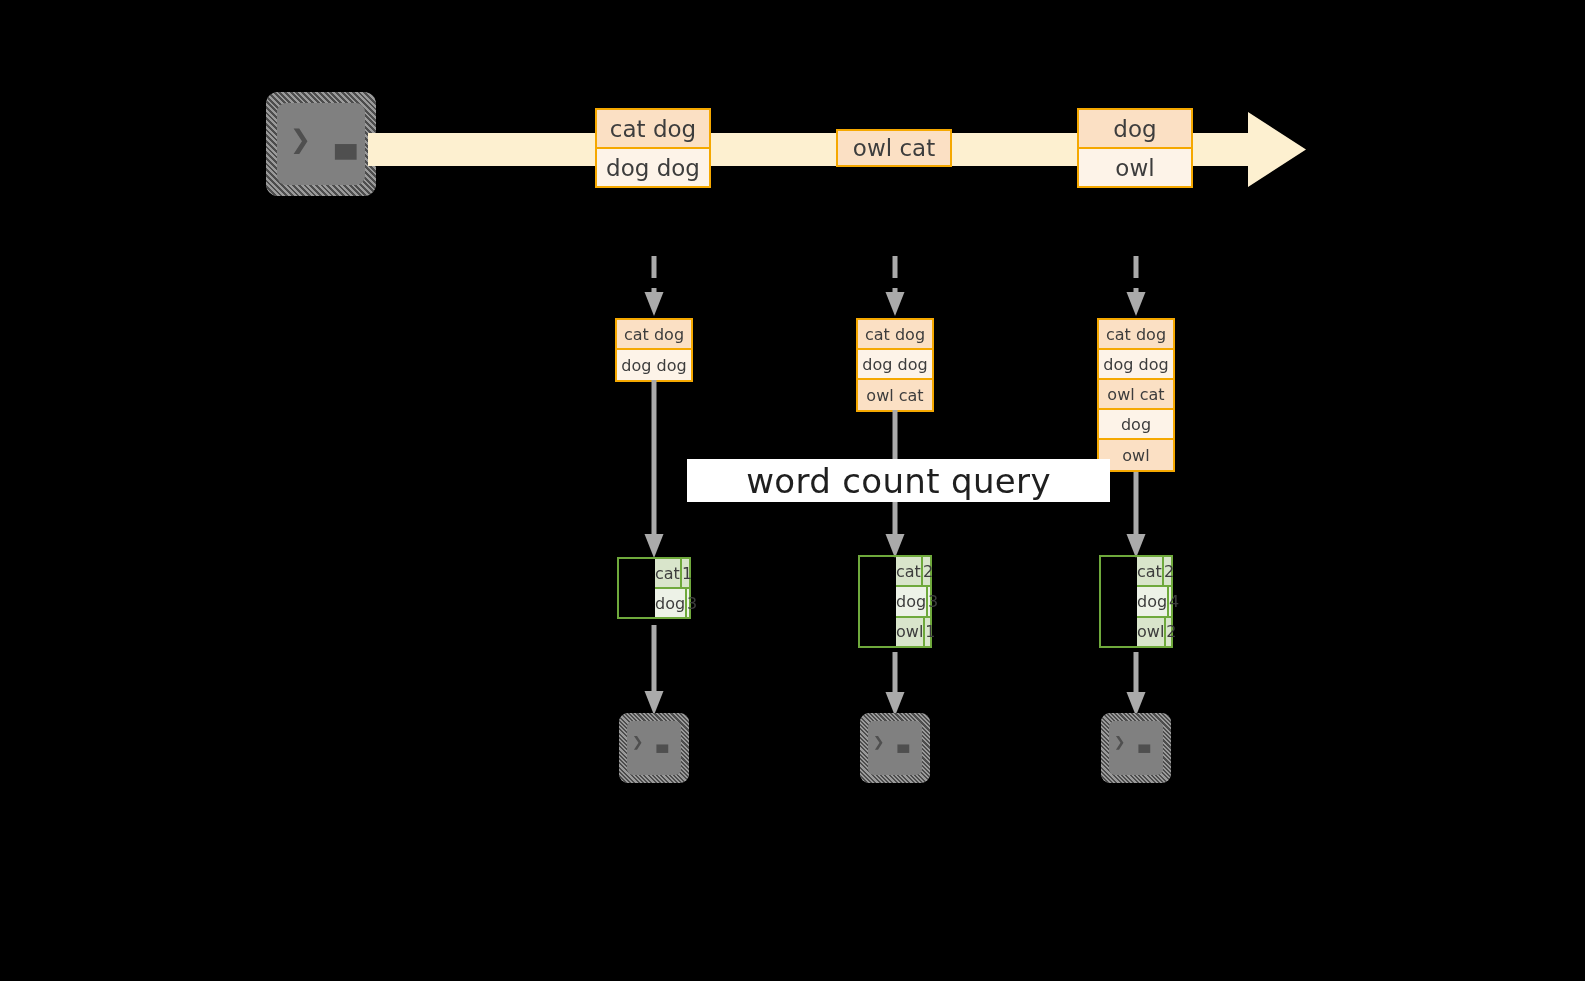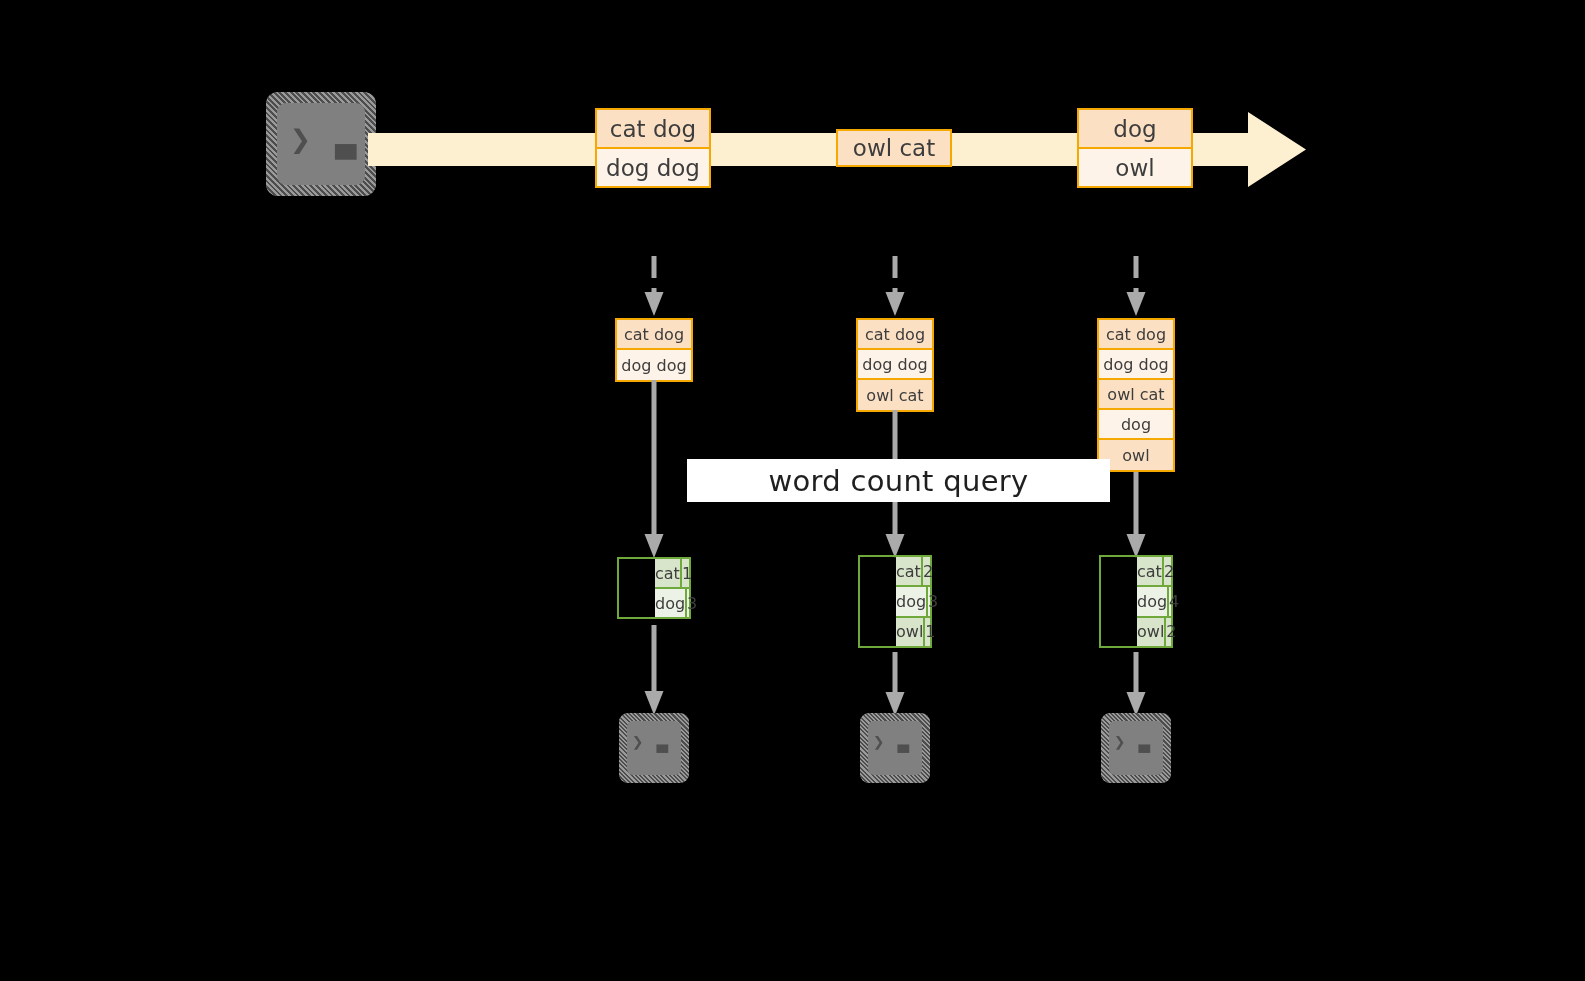--- a/index.html
+++ b/index.html
@@ -139,21 +139,21 @@
   .query-band {
     position: absolute;
     left: 687px; top: 459px;
     width: 423px; height: 43px;
     background: #FFFFFF;
     display: flex;
     align-items: center;
     justify-content: center;
   }
   .query-band .label {
-    font-size: 29px;
+    font-size: 34px;
     color: #1f1f1f;
     white-space: nowrap;
     letter-spacing: 0.01em;
   }
 </style>
 </head>
 <body>
 
 <div id="stage">
 

